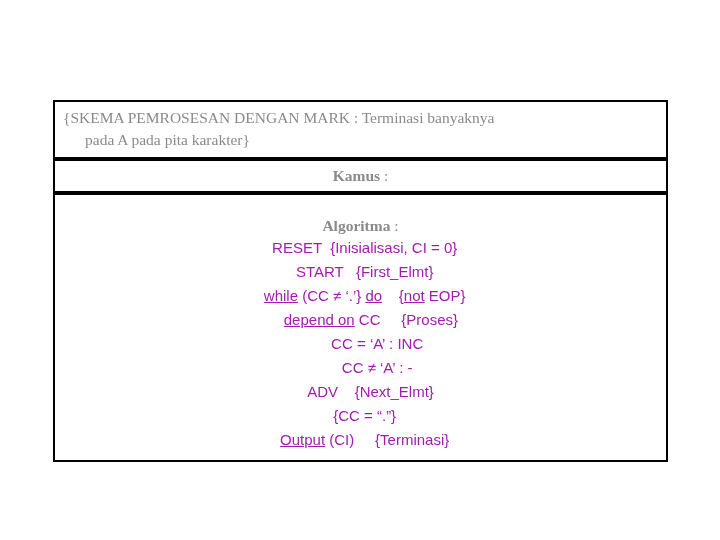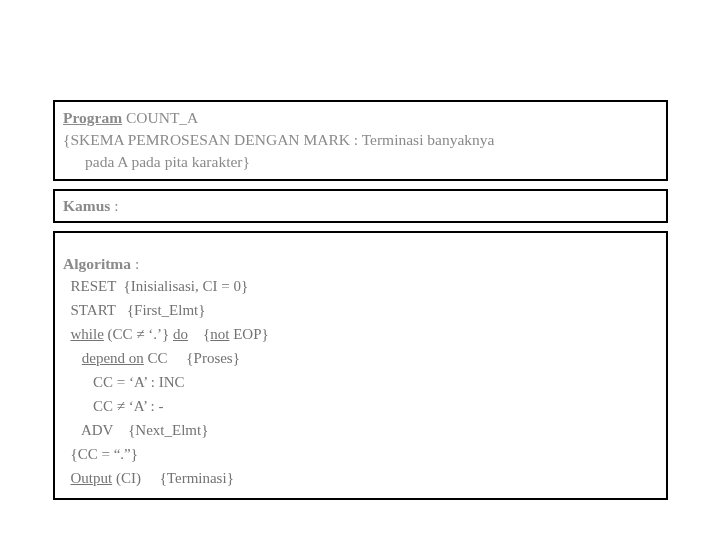--- a/index.html
+++ b/index.html
@@ -29,21 +29,22 @@
   }
 
   .block {
     border: 2px solid #000000;
     background: #ffffff;
     box-sizing: border-box;
     width: 100%;
   }
 
   .block + .block {
-    margin-top: 8px;
+    margin-top: 0;
+    text-align: center;
   }
 
   
   .block-header {
     padding: 5px 8px 6px 8px;
   }
 
   .serif-line {
     font-family: "Liberation Serif", serif;
     font-size: 15.5px;
@@ -79,44 +80,43 @@
   .section-label .colon {
     font-weight: normal;
   }
 
   
   .block-algoritma {
     padding: 20px 8px 8px 8px;
   }
 
   .code {
-    font-family: Liberation Serif, serif;
+    font-family: Liberation Sans, sans-serif;
     font-size: 15px;
     line-height: 24px;
-    color: #737373;
+    color: #a21caf;
     white-space: pre;
   }
 
   .code .u {
     text-decoration: underline;
   }
 
   .code-line {
     white-space: pre;
   }
 </style>
 </head>
 <body>
 
 <div class="slide">
 
   <div class="pseudocode-frame">
 
     <div class="block block-header">
-      <div class="serif-line"><span class="kw-ul">Program</span><span> COUNT_A</span></div>
       <div class="serif-line">{SKEMA PEMROSESAN DENGAN MARK : Terminasi banyaknya</div>
       <div class="serif-line"><span class="indent-cont"></span><span>pada A pada pita karakter}</span></div>
     </div>
 
     <div class="block block-kamus">
       <div class="section-label"><span>Kamus</span><span class="colon"> :</span></div>
     </div>
 
     <div class="block block-algoritma">
       <div class="section-label"><span>Algoritma</span><span class="colon"> :</span></div>

